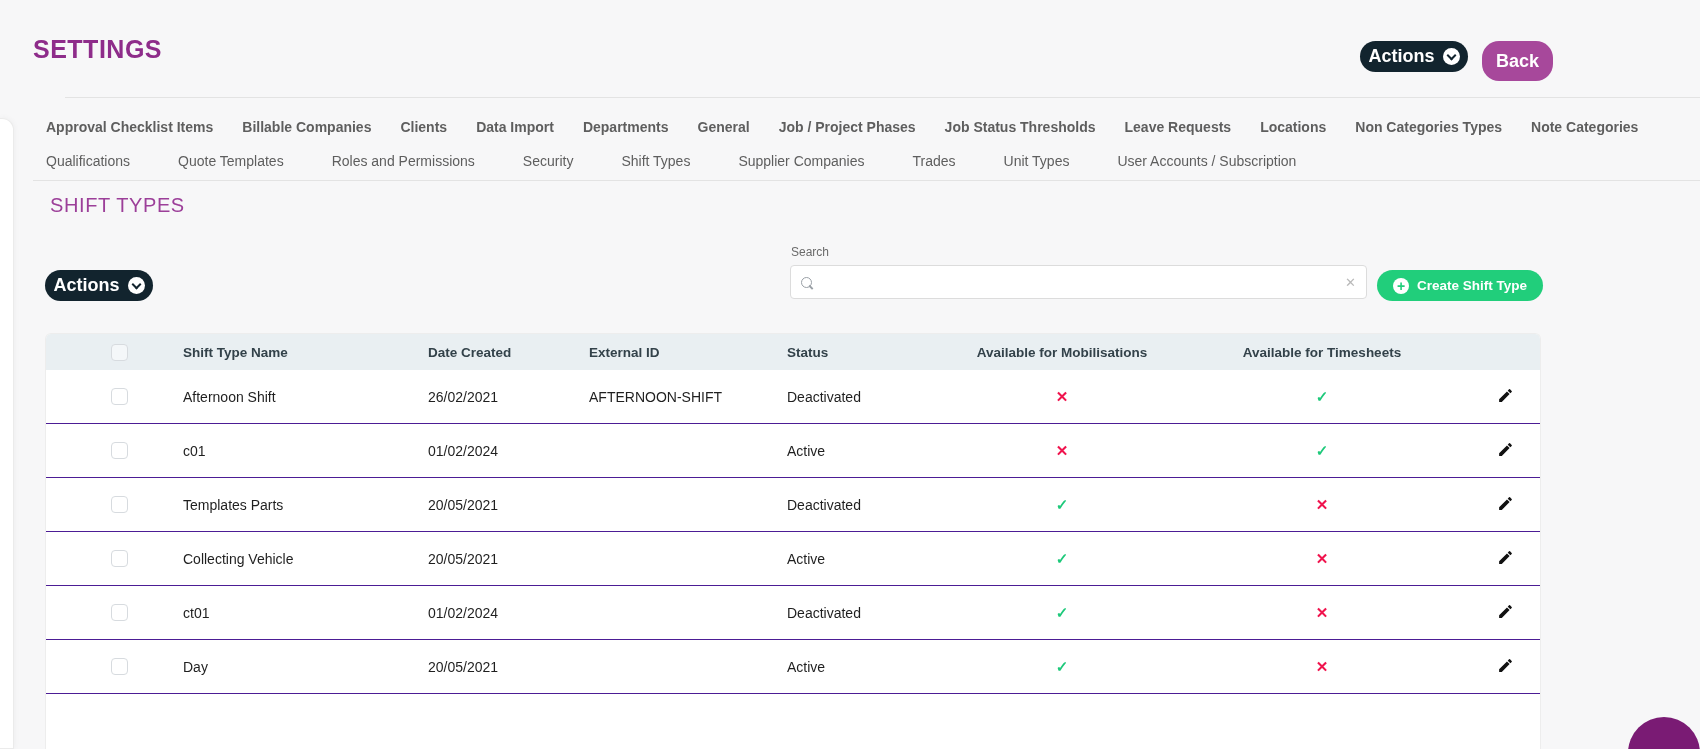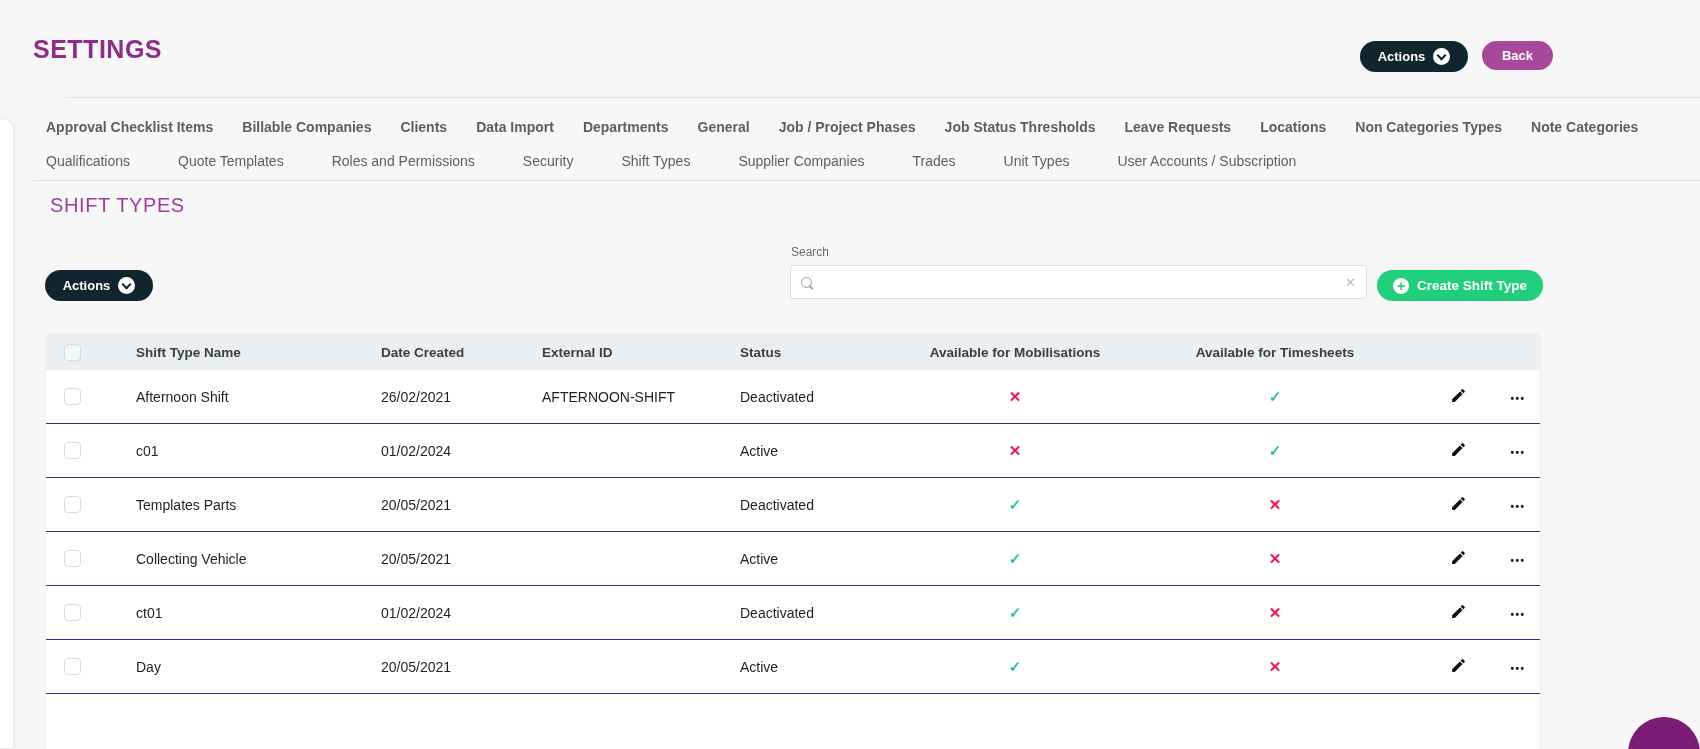--- a/index.html
+++ b/index.html
@@ -16,26 +16,26 @@
     border-top-right-radius:12px;box-shadow:0 0 6px rgba(0,0,0,.05);
   }
   
   .page-title{
     position:absolute;left:33px;top:35px;
     font-size:25px;font-weight:bold;letter-spacing:.5px;color:#8E2C8A;
   }
   .pill{
     display:inline-flex;align-items:center;justify-content:center;gap:8px;
     border:none;border-radius:17px;cursor:pointer;
-    font-family:"Liberation Sans",sans-serif;font-weight:bold;font-size:13px;
+    font-family:"Liberation Sans",sans-serif;font-weight:bold;font-size:18px;
   }
   .btn-dark{background:#12242E;color:#FFFFFF;}
   .btn-back{background:#A7489B;color:#FFFFFF;}
   .hdr-actions{position:absolute;left:1360px;top:41px;width:108px;height:31px;}
-  .hdr-back{position:absolute;left:1482px;top:41px;width:71px;height:29px;}
+  .hdr-back{position:absolute;left:1482px;top:41px;width:71px;height:40px;}
   .chev-circle{
     width:17px;height:17px;border-radius:50%;background:#FFFFFF;
     display:inline-flex;align-items:center;justify-content:center;flex:0 0 auto;
   }
   .chev-circle::after{
     content:'';display:block;width:5px;height:5px;margin-top:-3px;
     border:solid #12242E;border-width:0 2px 2px 0;transform:rotate(45deg);
   }
   
   .nav-line-top{position:absolute;top:97px;left:65px;right:0;height:1px;background:#E3E3E3;}
@@ -77,21 +77,21 @@
     width:16px;height:16px;border-radius:50%;background:#FFFFFF;color:#21CE7B;
     display:inline-flex;align-items:center;justify-content:center;
     font-size:14px;font-weight:bold;line-height:1;flex:0 0 auto;
   }
   
   .table-card{
     position:absolute;left:45px;top:333px;width:1496px;bottom:0;
     background:#FFFFFF;border:1px solid #EDEDED;border-bottom:none;
     border-radius:6px 6px 0 0;box-sizing:border-box;overflow:hidden;
   }
-  .tgrid{display:grid;grid-template-columns:90px 245px 161px 198px 160px 230px 290px 76px 44px;align-items:center;}
+  .tgrid{display:grid;grid-template-columns:90px 245px 161px 198px 160px 230px 290px 76px 44px;align-items:center;padding-left:47px;}
   .thead{height:36px;background:#E9EFF2;font-size:13.5px;font-weight:bold;color:#33424A;}
   .trow{height:53px;border-bottom:1px solid #4c1d95;font-size:14px;color:#1F1F1F;}
   .trow-partial{height:62px;border-bottom:none;}
   .cell{padding:0;}
   .cell-center{text-align:center;}
   .cb{
     width:17px;height:17px;border:1px solid #D7DBDF;border-radius:4px;background:#FFFFFF;
     margin-left:18px;cursor:pointer;box-sizing:border-box;
   }
   .thead .cb{background:#F4F7F9;}

